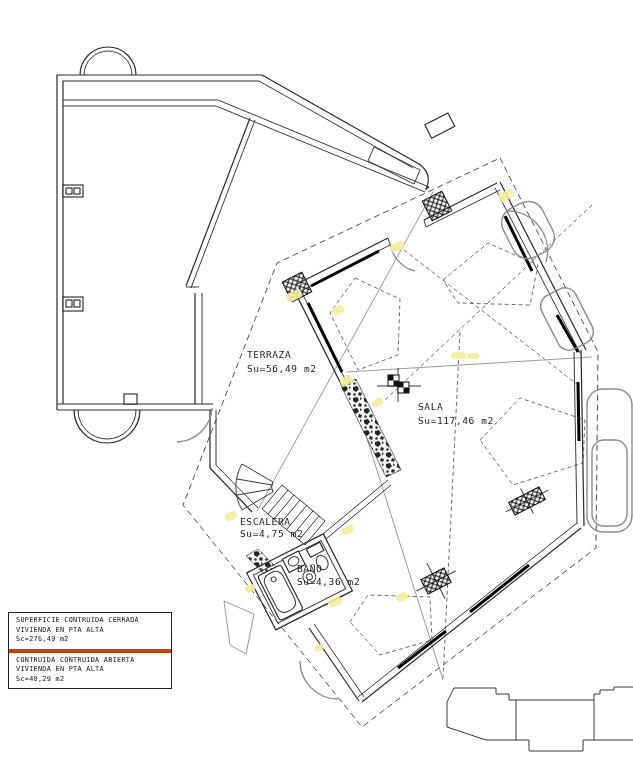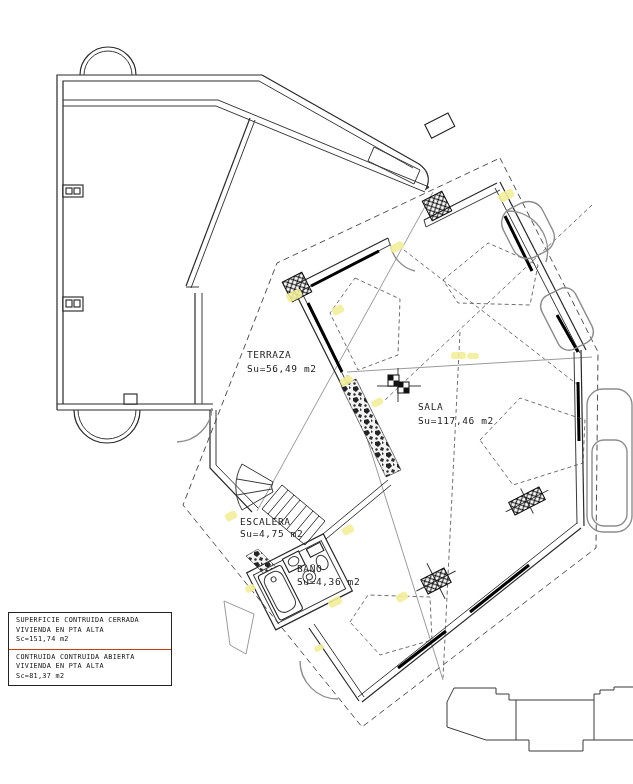--- a/index.html
+++ b/index.html
@@ -13,21 +13,21 @@
   .wt  {stroke:#000;stroke-width:3;fill:none;stroke-linecap:butt}
   .g   {stroke:#9a9a9a;stroke-width:1;fill:none}
   .g2  {stroke:#8d8d8d;stroke-width:1.4;fill:none}
   .dashB{stroke:#3c3c3c;stroke-width:.9;fill:none;stroke-dasharray:6 4}
   .dashS{stroke:#4a4a4a;stroke-width:.8;fill:none;stroke-dasharray:4 3}
   .hl  {fill:#f2ee9b;opacity:.9;stroke:none}
   .lbl {font-family:"DejaVu Sans Mono",monospace;font-size:9.5px;fill:#1c1c1c;letter-spacing:.6px}
   .fixt{stroke:#222;stroke-width:1.1;fill:#fff}
 
   .legend{position:absolute;left:8px;top:612px;width:162px;border:1px solid #222;background:#fff}
-  .legend .cell{padding:3px 4px 4px 7px;border-bottom:1px solid #c2410c;
+  .legend .cell{padding:3px 4px 4px 7px;border-bottom:4px solid #c2410c;
       font-size:6.8px;line-height:1.4;color:#111;letter-spacing:.3px;white-space:nowrap}
   .legend .cell:last-child{border-bottom:none}
 </style>
 </head>
 <body>
 
 <div class="stage">
 <svg width="633" height="784" viewBox="0 0 633 784">
   <defs>
     <pattern id="hatch" width="6" height="6" patternUnits="userSpaceOnUse">
@@ -231,21 +231,21 @@
     <path class="w" d="M594,700 V694 H600 V690 H614 V687 H633"></path>
     <path class="w" d="M447,727 L486,740 H529 V751 H583 V740 H633"></path>
     <path class="w" d="M516,700 V740 M594,700 V740"></path>
   </g>
 </svg>
 
   <div class="legend">
     <div class="cell">
       <div>SUPERFICIE CONTRUIDA CERRADA</div>
       <div>VIVIENDA EN PTA ALTA</div>
-      <div>Sc=151,74 m2</div>
+      <div>Sc=276,49 m2</div>
     </div>
     <div class="cell">
       <div>CONTRUIDA CONTRUIDA ABIERTA</div>
       <div>VIVIENDA EN PTA ALTA</div>
-      <div>Sc=81,37 m2</div>
+      <div>Sc=40,29 m2</div>
     </div>
   </div>
 </div>
 
 </body></html>

